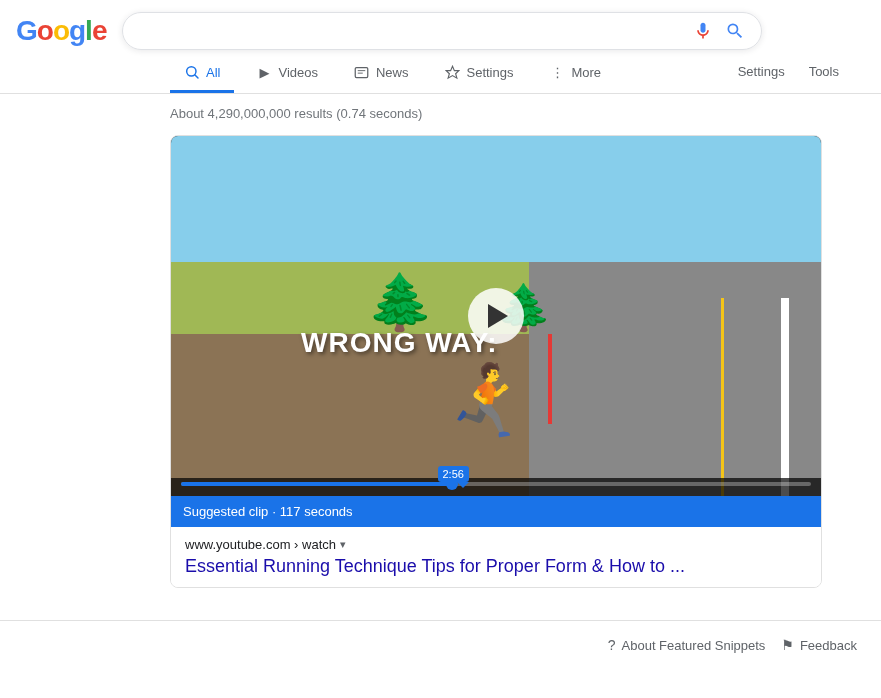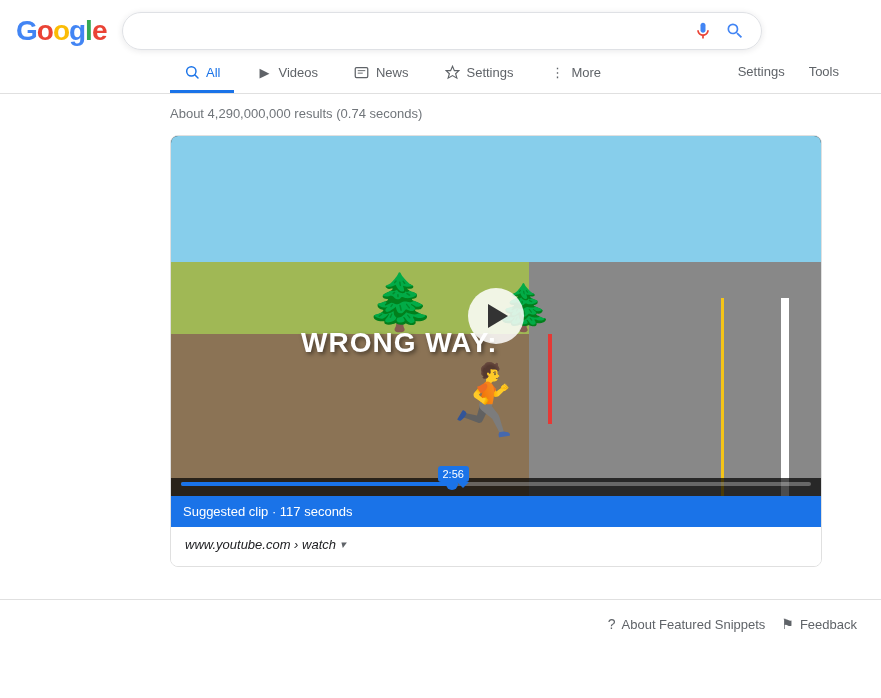--- a/index.html
+++ b/index.html
@@ -301,21 +301,20 @@
       background: #fff;
       padding: 10px 14px;
     }
     .video-source-url {
       font-size: 13px;
       color: #202124;
       display: flex;
       align-items: center;
       gap: 4px;
       margin-bottom: 4px;
-      font-style: italic;
     }
     .video-source-url .dropdown-arrow {
       color: #5f6368;
       font-size: 11px;
     }
     .video-title {
       font-size: 18px;
       color: #1a0dab;
       cursor: pointer;
       text-decoration: none;
@@ -449,20 +448,21 @@
 
     <div class="suggested-clip">
       <span>Suggested clip · 117 seconds</span>
     </div>
 
     <div class="video-source">
       <div class="video-source-url">
         <span>www.youtube.com › watch</span>
         <span class="dropdown-arrow">▾</span>
       </div>
+      <a class="video-title">Essential Running Technique Tips for Proper Form &amp; How to ...</a>
     </div>
   </div>
 </div>
 
 <div class="page-footer">
   <div class="footer-link">
     <span style="font-size:14px; color:#5f6368;">?</span>
     <span>About Featured Snippets</span>
   </div>
   <div class="footer-link">

